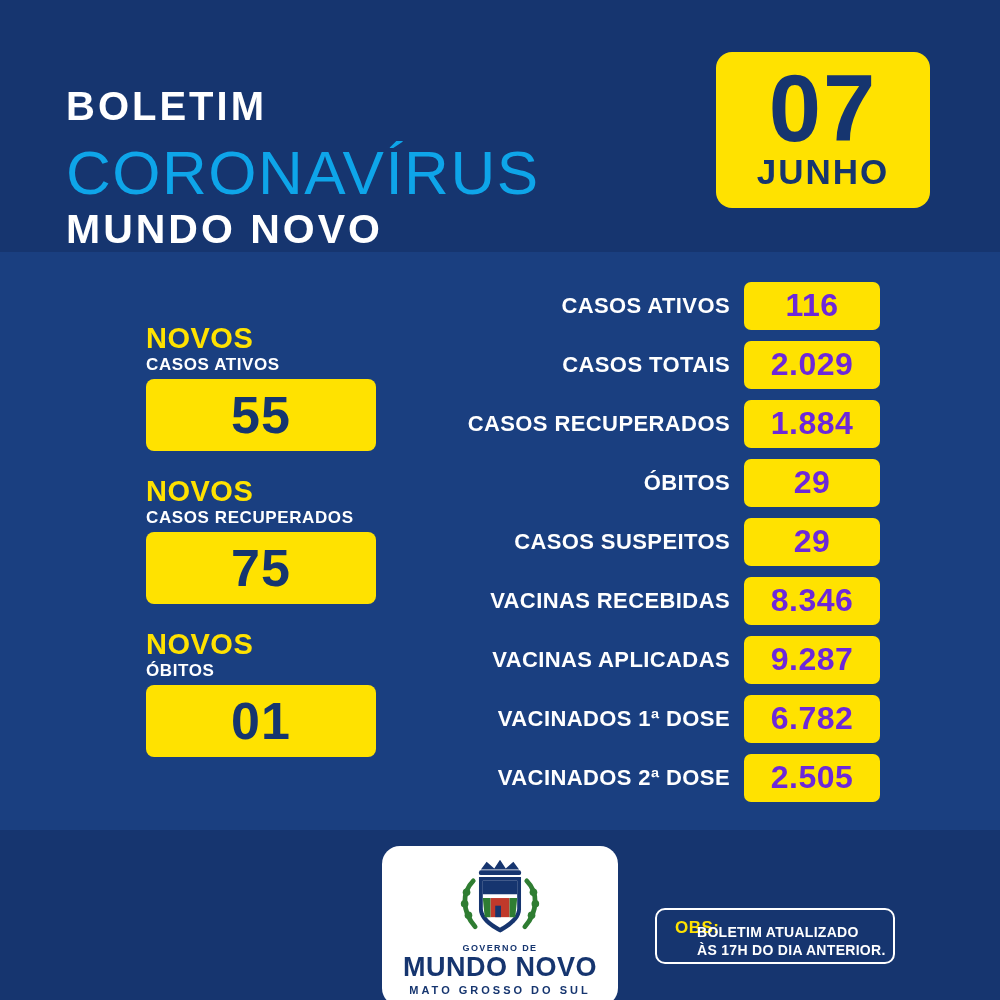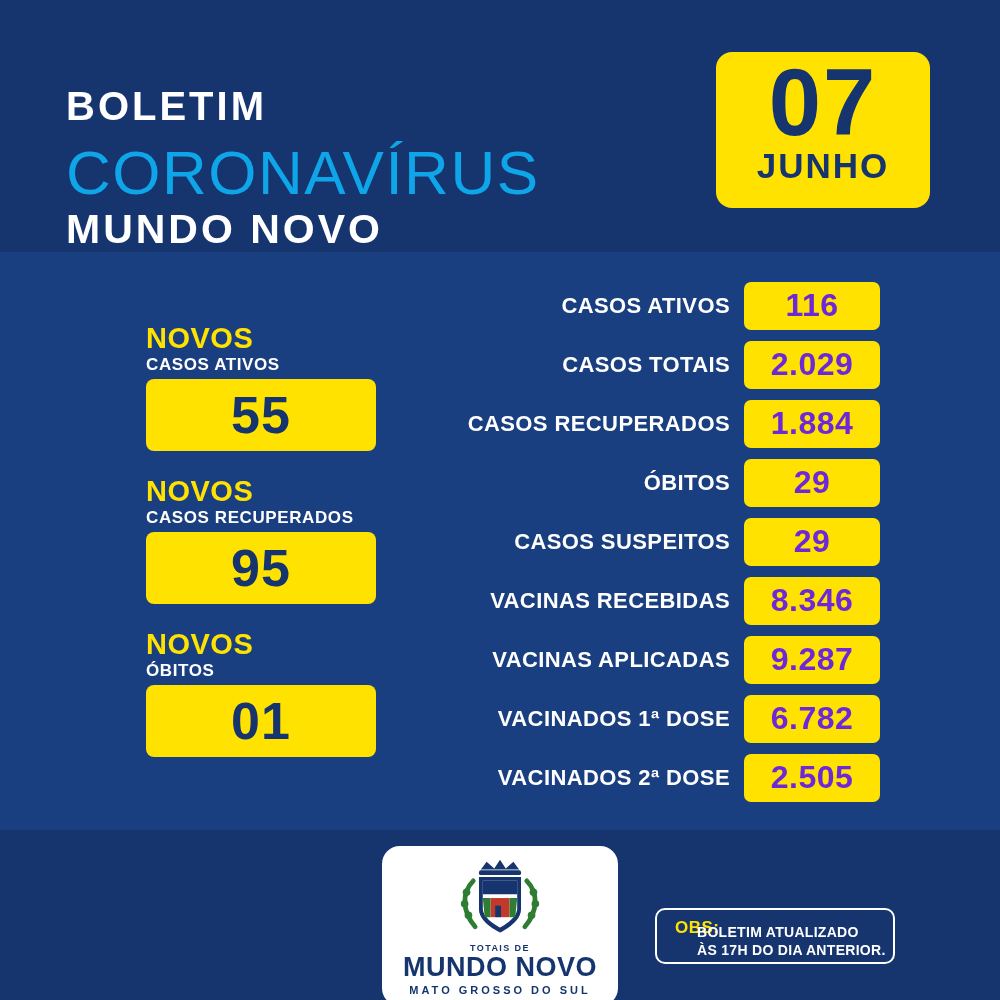--- a/index.html
+++ b/index.html
@@ -60,21 +60,21 @@
     flex-direction: column;
     align-items: center;
     justify-content: flex-start;
   }
   .date-day {
     font-size: 94px;
     font-weight: 900;
     color: #16356f;
     line-height: 1;
     letter-spacing: 2px;
-    margin-top: 4px;
+    margin-top: 10px;
   }
   .date-month {
     font-size: 35px;
     font-weight: 900;
     color: #16356f;
     letter-spacing: 2px;
     line-height: 1;
     margin-top: -2px;
   }
 
@@ -255,21 +255,21 @@
 
     <div class="novos-col">
       <div class="novos-block">
         <div class="novos-title">NOVOS</div>
         <div class="novos-sub">CASOS ATIVOS</div>
         <div class="novos-value">55</div>
       </div>
       <div class="novos-block">
         <div class="novos-title">NOVOS</div>
         <div class="novos-sub">CASOS RECUPERADOS</div>
-        <div class="novos-value">95</div>
+        <div class="novos-value">75</div>
       </div>
       <div class="novos-block">
         <div class="novos-title">NOVOS</div>
         <div class="novos-sub">ÓBITOS</div>
         <div class="novos-value">01</div>
       </div>
     </div>
 
     <div class="stats">
       <div class="stat-row">
@@ -330,21 +330,21 @@
         <circle cx="83" cy="62" r="4" fill="#2f7d32"></circle>
 
         <path d="M28 22 H72 V56 C72 70, 50 80, 50 80 C50 80, 28 70, 28 56 Z" fill="#16356f"></path>
         <path d="M32 26 H68 V55 C68 66, 50 75, 50 75 C50 75, 32 66, 32 55 Z" fill="#ffffff"></path>
         <path d="M32 26 H68 V40 H32 Z" fill="#16356f"></path>
         <rect x="40" y="44" width="20" height="20" fill="#c0392b"></rect>
         <rect x="45" y="52" width="6" height="12" fill="#16356f"></rect>
         <path d="M32 44 L40 44 L40 64 L34 64 Z" fill="#2f7d32"></path>
         <path d="M68 44 L60 44 L60 64 L66 64 Z" fill="#2f7d32"></path>
       </svg>
-      <div class="logo-gov">TOTAIS DE</div>
+      <div class="logo-gov">GOVERNO DE</div>
       <div class="logo-city">MUNDO NOVO</div>
       <div class="logo-state">MATO GROSSO DO SUL</div>
     </div>
 
     <div class="obs-card">
       <div class="obs-title">OBS:</div>
       <div class="obs-line1">BOLETIM ATUALIZADO</div>
       <div class="obs-line2">ÀS 17H DO DIA ANTERIOR.</div>
     </div>
   </div>

